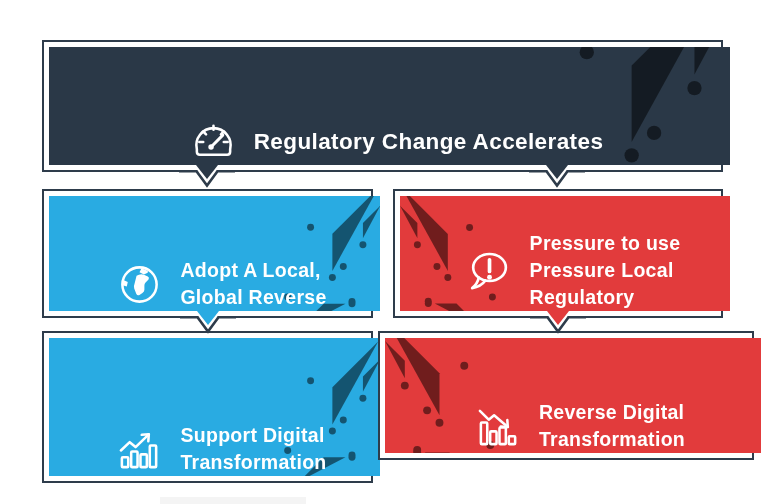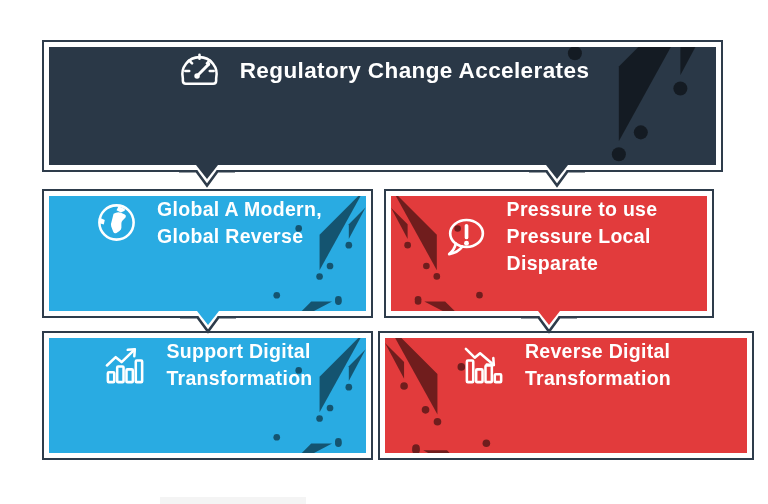--- a/index.html
+++ b/index.html
@@ -10,27 +10,27 @@
   }
   .canvas { position:absolute; inset:0; }
 
   
   .box {
     position:absolute; box-sizing:border-box;
     border:2.5px solid #2e3c4b; background:#ffffff; padding:5px;
   }
   .box-header { left:42px; top:40px;  width:681px; height:132px; }
   .box-r2l    { left:42px; top:189px; width:331px; height:129px; }
-  .box-r2r    { left:384px;top:189px; width:330px; height:129px; }
-  .box-r3l    { left:42px; top:331px; width:331px; height:129px; }
+  .box-r2r    { left:393px;top:189px; width:330px; height:129px; }
+  .box-r3l    { left:42px; top:331px; width:331px; height:152px; }
   .box-r3r    { left:378px;top:331px; width:376px; height:129px; }
 
   .fill {
     position:relative; width:100%; height:100%; overflow:hidden;
-    display:flex; align-items:flex-start; justify-content:center; gap:17px;
+    display:flex; align-items:flex-end; justify-content:center; gap:17px;padding-left:14px;
   }
   .fill-navy { background:#2a3847; }
   .fill-blue { background:#29abe2; }
   .fill-red  { background:#e23b3c; }
 
   
   .circuit { position:absolute; top:0; right:0; height:100%; width:56%; opacity:.5; }
   .circuit.left { left:0; right:auto; transform:scaleX(-1); }
   .navy-trace { color:#45586e; }
   .blue-trace { color:#0f8fc9; }
@@ -131,21 +131,21 @@
           <use href="#circuit-traces"></use>
         </svg>
       <div class="content">
         <svg class="icon" width="47" height="47" viewBox="0 0 48 48">
           <circle class="o" cx="24" cy="24" r="17.5"></circle>
           <path class="solid" d="M21,15 q4,-2.5 7.5,-1 l4,1.8 q2,1 0.7,3 l-3.2,3.4 q-1,1 -1,2.8 l0,4.4 q0,2 -2,3.2 l-3,2 q-2.2,1.2 -3.2,-1 l-2.2,-5.6 q-0.8,-2.2 0.2,-4.2 z"></path>
           <path class="solid" d="M26,7.5 l5.5,2.2 q2,1 0.8,2.2 l-3.8,2 l-4.5,-2.3 z"></path>
           <path class="solid" d="M7.5,19.5 l4.5,2 l-1,4.5 l-4.3,-1.2 z"></path>
         </svg>
         <div class="card-text">
-          <div>Global A Modern,</div>
+          <div>Adopt A Local,</div>
           <div>Global Reverse</div>
         </div>
       </div>
     </div>
     <svg class="notch notch-c" viewBox="0 0 56 26">
       <polygon class="band" points="0,0 56,0 56,5 38,5 28,19 18,5 0,5"></polygon>
       <polygon class="tip-blue" points="17,0 39,0 28,14"></polygon>
       <path class="dip" d="M0,6.3 H17.5 L28,20.6 L38.5,6.3 H56"></path>
     </svg>
   </section>
@@ -158,21 +158,21 @@
       <div class="content">
         <svg class="icon" width="49" height="49" viewBox="0 0 48 48">
           <ellipse cx="25" cy="21" rx="16" ry="13.2"></ellipse>
           <path d="M14.5,31 C13.5,35.5 11.5,38.5 8,41.3 C14,40.3 18.5,37.2 21,33.8"></path>
           <line x1="25" y1="13.5" x2="25" y2="25" style="stroke-width:3.6"></line>
           <circle class="solid" cx="25" cy="30.5" r="2.4"></circle>
         </svg>
         <div class="card-text">
           <div>Pressure to use</div>
           <div>Pressure Local</div>
-          <div>Disparate</div>
+          <div>Regulatory</div>
         </div>
       </div>
     </div>
     <svg class="notch notch-c" viewBox="0 0 56 26">
       <polygon class="band" points="0,0 56,0 56,5 38,5 28,19 18,5 0,5"></polygon>
       <polygon class="tip-red" points="17,0 39,0 28,14"></polygon>
       <path class="dip" d="M0,6.3 H17.5 L28,20.6 L38.5,6.3 H56"></path>
     </svg>
   </section>
 

